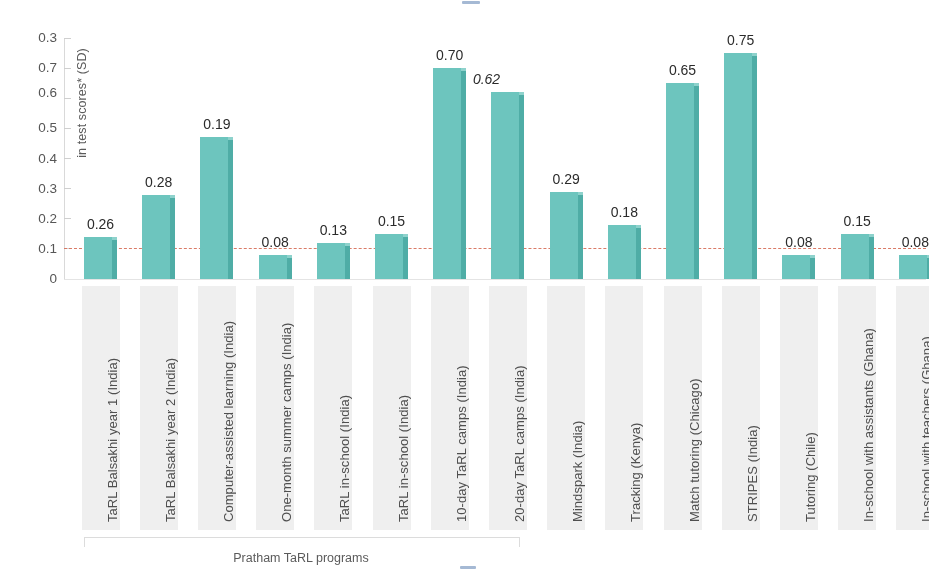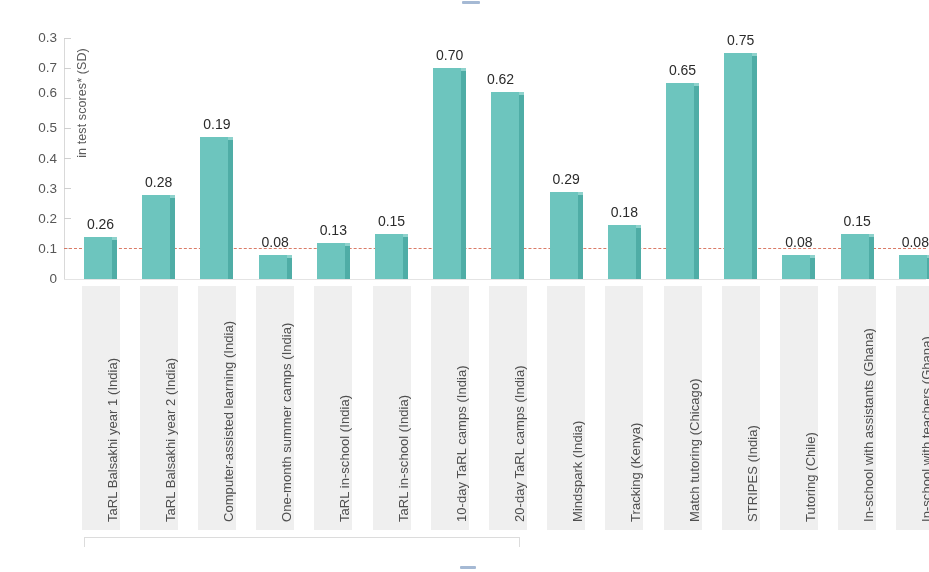--- a/index.html
+++ b/index.html
@@ -256,21 +256,21 @@
   </div>
   <div class="baseline"></div>
   <div id="bar-values">
       <div class="bar-value" style="left: 74px; width: 53px; top: 216.825px;">0.26</div>
       <div class="bar-value" style="left: 132.2px; width: 53px; top: 174.65px;">0.28</div>
       <div class="bar-value" style="left: 190.4px; width: 53px; top: 117.412px;">0.19</div>
       <div class="bar-value" style="left: 248.6px; width: 53px; top: 234.9px;">0.08</div>
       <div class="bar-value" style="left: 306.8px; width: 53px; top: 222.85px;">0.13</div>
       <div class="bar-value" style="left: 365px; width: 53px; top: 213.812px;">0.15</div>
       <div class="bar-value" style="left: 423.2px; width: 53px; top: 48.125px;">0.70</div>
-      <div class="bar-value" style="left: 474px; width: 53px; top: 72.225px;">0.62</div>
+      <div class="bar-value" style="left: 460px; width: 53px; top: 72.225px; font-style: italic;">0.62</div>
       <div class="bar-value" style="left: 539.6px; width: 53px; top: 171.637px;">0.29</div>
       <div class="bar-value" style="left: 597.8px; width: 53px; top: 204.775px;">0.18</div>
       <div class="bar-value" style="left: 656px; width: 53px; top: 63.1875px;">0.65</div>
       <div class="bar-value" style="left: 714.2px; width: 53px; top: 33.0625px;">0.75</div>
       <div class="bar-value" style="left: 772.4px; width: 53px; top: 234.9px;">0.08</div>
       <div class="bar-value" style="left: 830.6px; width: 53px; top: 213.812px;">0.15</div>
       <div class="bar-value" style="left: 888.8px; width: 53px; top: 234.9px;">0.08</div>
     </div>
 
   <div id="cat-labels">
@@ -300,14 +300,15 @@
       <div class="cat-label" style="left: 745.7px; top: 522px;">STRIPES (India)</div>
       <div class="cat-strip" style="left: 779.9px; width: 38px; height: 244px;"></div>
       <div class="cat-label" style="left: 803.9px; top: 522px;">Tutoring (Chile)</div>
       <div class="cat-strip" style="left: 838.1px; width: 38px; height: 244px;"></div>
       <div class="cat-label" style="left: 862.1px; top: 522px;">In-school with assistants (Ghana)</div>
       <div class="cat-strip" style="left: 896.3px; width: 38px; height: 244px;"></div>
       <div class="cat-label" style="left: 920.3px; top: 522px;">In-school with teachers (Ghana)</div>
     </div>
 
   <div class="bracket" style="left:84px; top:537px; width:434px; height:9px;"></div>
+  <div class="bracket-label" style="left:84px; top:551px; width:434px;">Pratham TaRL programs</div>
 
 </div>
 
 </body></html>

